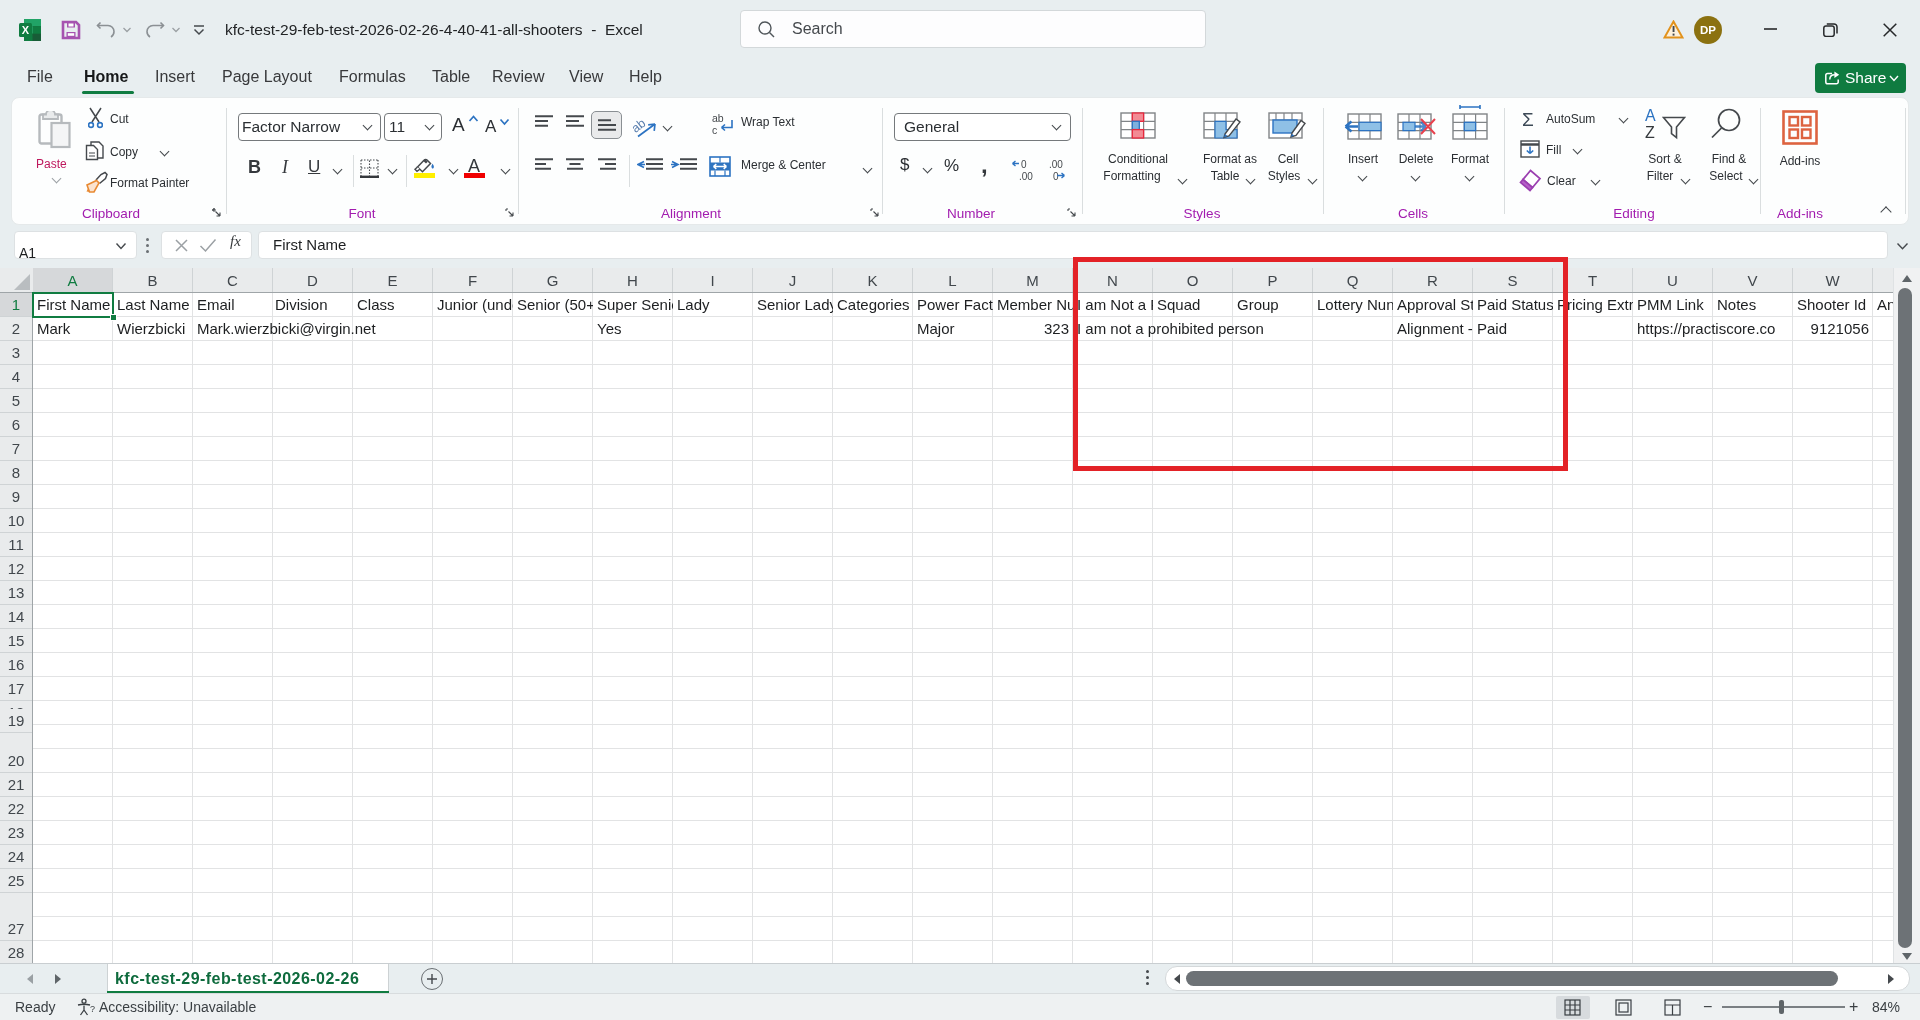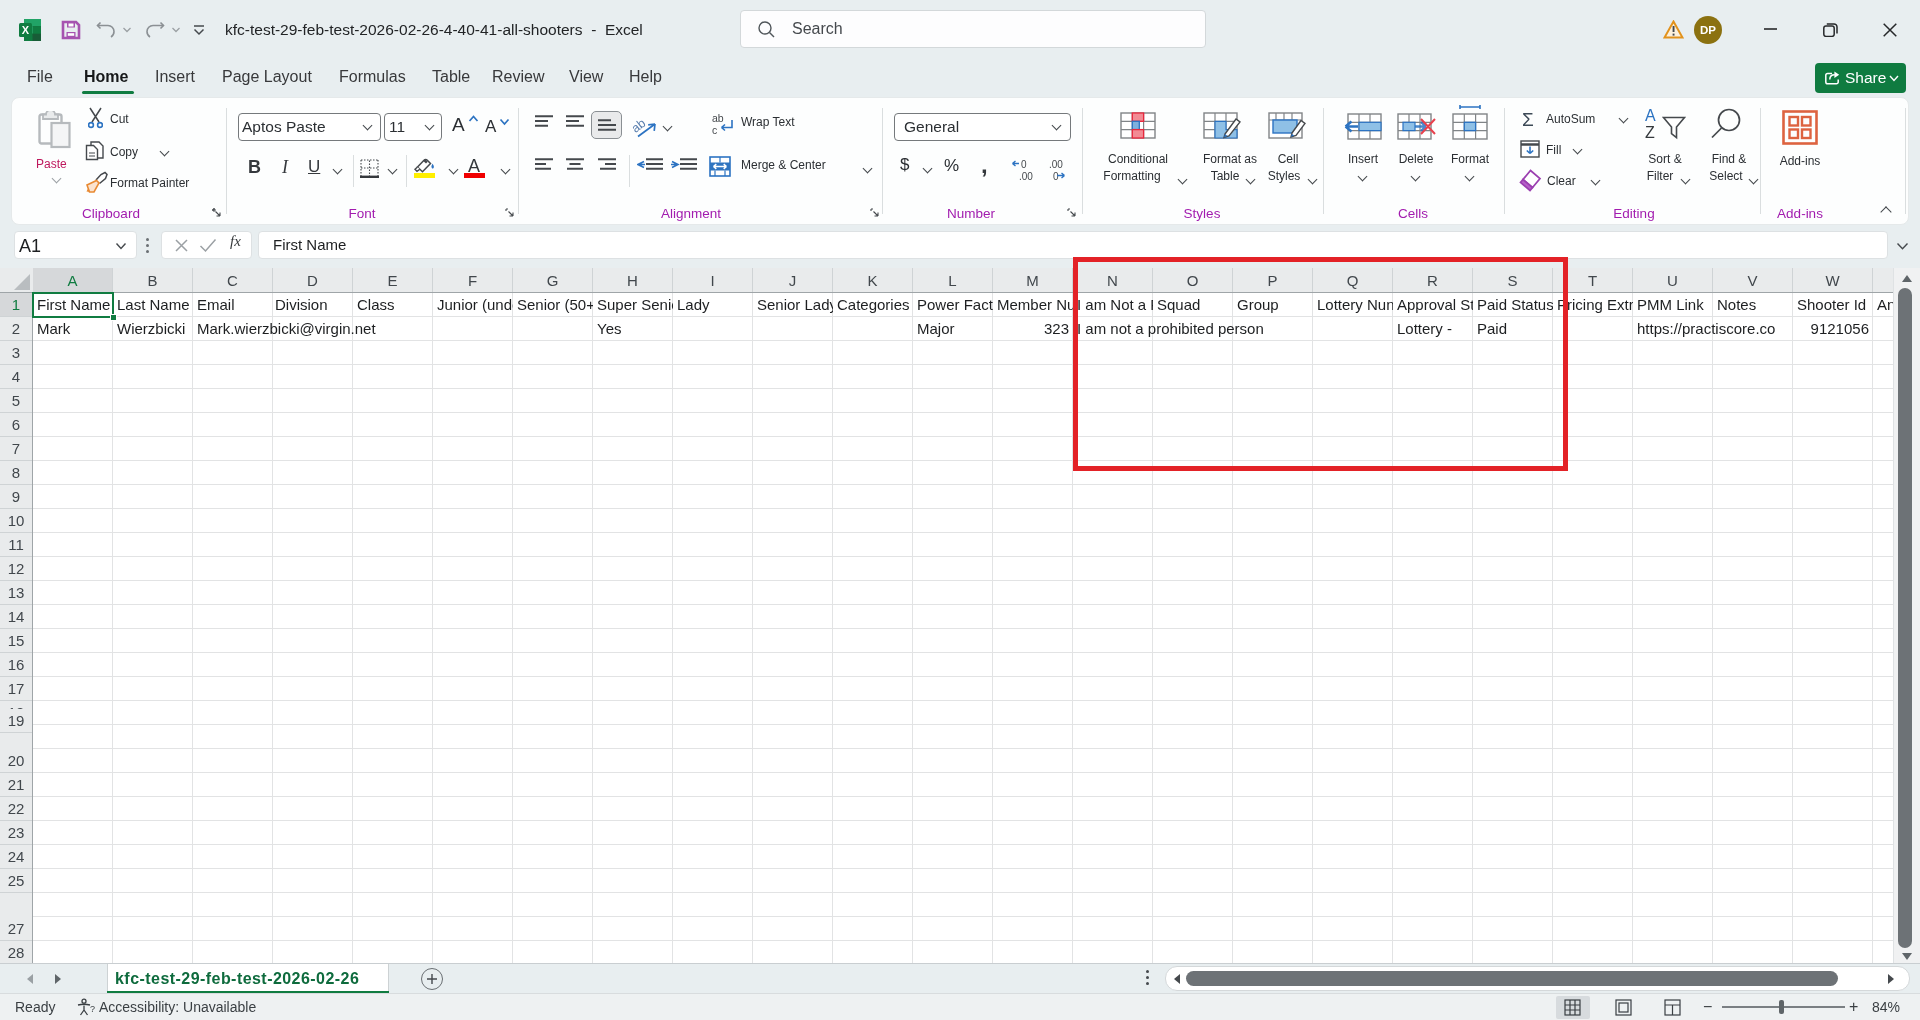--- a/index.html
+++ b/index.html
@@ -158,21 +158,21 @@
   </svg>
   <div class="rtext" style="left:98px;top:78px">Format Painter</div>
   <div class="glabel" style="left:99px">Clipboard</div>
   <svg class="lnch" style="left:200px;top:110px" viewBox="0 0 10 10">
       <path d="M1 1 V3 M1 1 H3 M3.5 3.5 L8 8 M8 8 V4.5 M8 8 H4.5" stroke="#45494d" stroke-width="1.1" fill="none"></path>
       <path d="M1 1 H3 V3 H1 Z" fill="none" stroke="#45494d" stroke-width="1"></path>
     </svg>
   <div class="gsep" style="left:214px"></div>
 
   <div class="combo" style="left:226px;top:15px;width:143px;height:28px"></div>
-  <div class="rtext" style="left:230px;top:20px;font-size:15.5px">Aptos Paste</div>
+  <div class="rtext" style="left:230px;top:20px;font-size:15.5px">Factor Narrow</div>
   <div class="chev" style="left:352px;top:24px"></div>
   <div class="combo" style="left:372px;top:15px;width:58px;height:28px"></div>
   <div class="rtext" style="left:377px;top:20px;font-size:15.5px">11</div>
   <div class="chev" style="left:414px;top:24px"></div>
   <div class="rtext" style="left:440px;top:16px;font-size:19px">A</div>
   <svg class="abs" style="left:456px;top:17px" width="11" height="8" viewBox="0 0 11 8">
       <path d="M1.5 6 L5.5 1.5 L9.5 6" fill="none" stroke="#2c73c2" stroke-width="1.7"></path>
     </svg>
   <div class="rtext" style="left:473px;top:19px;font-size:17px">A</div>
   <svg class="abs" style="left:487px;top:20px" width="11" height="8" viewBox="0 0 11 8">
@@ -387,21 +387,21 @@
     <rect x="20" y="19.5" width="8.5" height="8.5" fill="none" stroke="#dd6340" stroke-width="2.4"></rect>
   </svg>
   <div class="rtext" style="left:1788px;top:56px;transform:translateX(-50%)">Add-ins</div>
   <div class="glabel" style="left:1788px">Add-ins</div>
   <div class="gsep" style="left:1893px"></div>
   <div class="chevup" style="left:1870px;top:110px"></div>
 </div>
 
 <div id="fbar">
   <div class="fwhite" style="left:14px;width:123px"></div>
-  <div class="t" style="left:19px;top:11px;font-size:18px;color:#1d1f21">A1</div>
+  <div class="t" style="left:19px;top:20px;font-size:14px;color:#1d1f21">A1</div>
   <svg class="abs" style="left:115px;top:17px" width="12" height="9" viewBox="0 0 12 9">
       <path d="M1.5 1.5 L6 6.5 L10.5 1.5" fill="none" stroke="#45494d" stroke-width="1.4"></path>
     </svg>
   <div class="abs" style="left:146px;top:13px;width:3px;height:3px;background:#6a6f73;border-radius:50%"></div>
   <div class="abs" style="left:146px;top:19px;width:3px;height:3px;background:#6a6f73;border-radius:50%"></div>
   <div class="abs" style="left:146px;top:25px;width:3px;height:3px;background:#6a6f73;border-radius:50%"></div>
   <div class="fwhite" style="left:161px;width:91px"></div>
   <svg class="abs" style="left:174px;top:13px" width="15" height="15" viewBox="0 0 15 15">
       <path d="M2 2 L13 13 M13 2 L2 13" stroke="#9ba0a4" stroke-width="1.5"></path>
     </svg>
@@ -498,21 +498,21 @@
       <div class="cell clip" style="left:1637px;top:25px;width:76px">PMM Link</div>
       <div class="cell clip" style="left:1717px;top:25px;width:76px">Notes</div>
       <div class="cell clip" style="left:1797px;top:25px;width:76px">Shooter Id</div>
       <div class="cell clip" style="left:1877px;top:25px;width:16px">Any</div>
       <div class="cell" style="left:37px;top:49px;">Mark</div>
       <div class="cell" style="left:117px;top:49px;">Wierzbicki</div>
       <div class="cell" style="left:197px;top:49px;">Mark.wierzbicki@virgin.net</div>
       <div class="cell" style="left:597px;top:49px;">Yes</div>
       <div class="cell" style="left:917px;top:49px;">Major</div>
       <div class="cell" style="left:1077px;top:49px;">I am not a prohibited person</div>
-      <div class="cell clip" style="left:1397px;top:49px;width:76px">Lottery - </div>
+      <div class="cell clip" style="left:1397px;top:49px;width:76px">Alignment - </div>
       <div class="cell" style="left:1477px;top:49px;">Paid</div>
       <div class="cell clip" style="left:1637px;top:49px;width:152px">https://practiscore.co</div>
       <div class="cell" style="left:997px;top:49px;width:72px;text-align:right">323</div>
       <div class="cell" style="left:1797px;top:49px;width:72px;text-align:right">9121056</div>
     </div>
   <div class="abs" style="left:14px;top:6px;width:0;height:0;border-left:16px solid transparent;border-bottom:16px solid #b9bdc0"></div>
 
   <div class="abs" style="left:32px;top:24px;width:82px;height:26px;border:2px solid #107c41"></div>
   <div class="abs" style="left:110px;top:46px;width:7px;height:7px;background:#107c41;border:1px solid #fff"></div>
 

